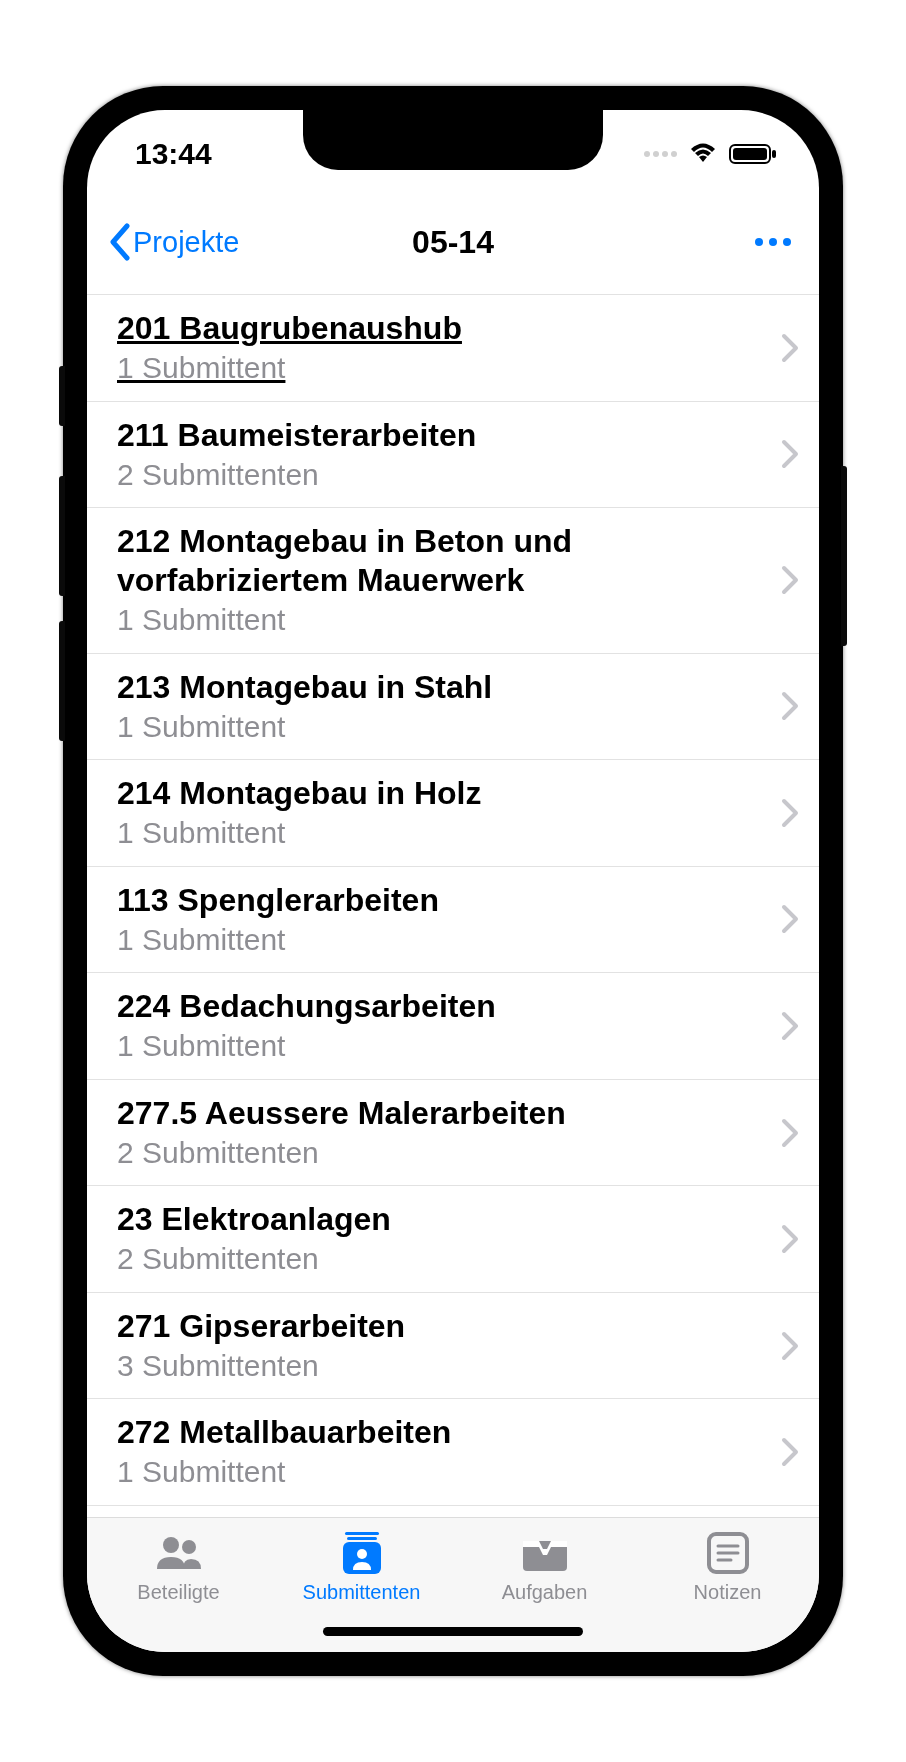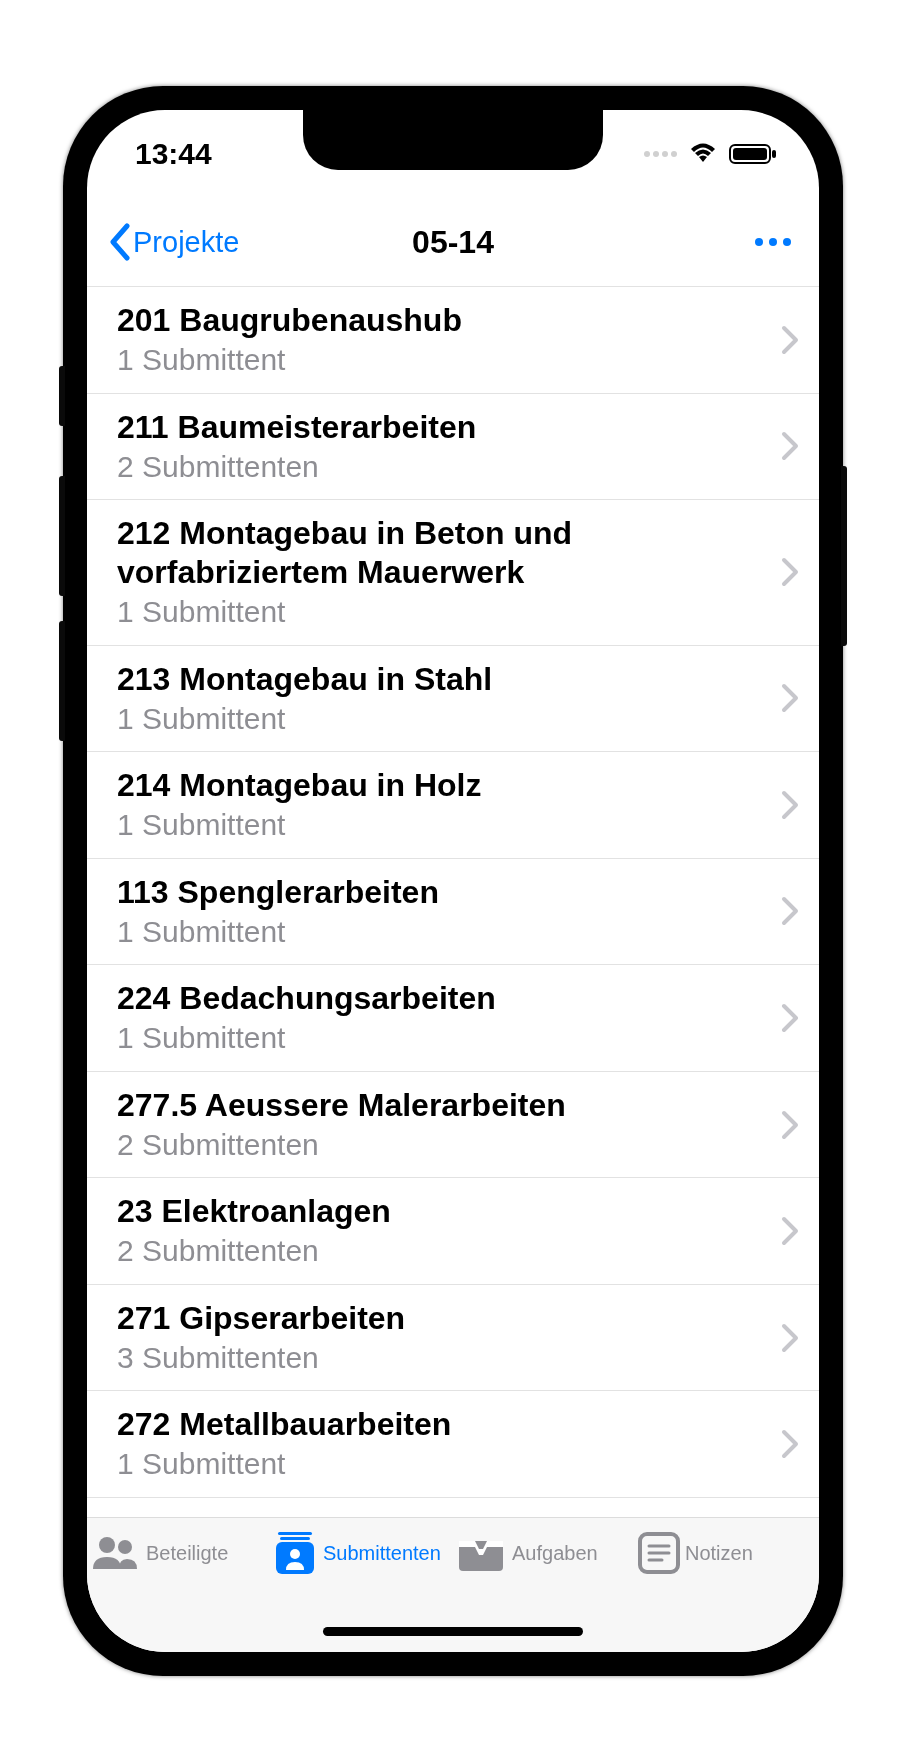--- a/index.html
+++ b/index.html
@@ -123,21 +123,21 @@
     .list {
       flex: 1;
       overflow: hidden;
     }
     .list-item {
       border-top: 1px solid #e2e2e2;
       display: flex;
       align-items: center;
       padding: 14px 20px 14px 30px;
     }
-    .list-item:first-child { margin-top: 0; }
+    .list-item:first-child { margin-top: 8px; text-decoration: underline; }
     .list-content { flex: 1; }
     .item-title {
       font-size: 32px;
       font-weight: 600;
       color: #000;
       line-height: 1.22;
     }
     .item-subtitle {
       font-size: 30px;
       color: #8e8e93;
@@ -150,21 +150,21 @@
       background: #f7f7f7;
       border-top: 1px solid #dcdcdc;
       display: flex;
       justify-content: space-around;
       align-items: flex-start;
       padding-top: 10px;
       flex-shrink: 0;
     }
     .tab-item {
       display: flex;
-      flex-direction: row;
+      flex-direction: column;
       align-items: center;
       gap: 3px;
       flex: 1;
     }
     .tab-icon { height: 50px; display: flex; align-items: center; justify-content: center; }
     .tab-label { font-size: 20px; color: #8e8e93; }
     .tab-item.active .tab-label { color: #007aff; }
     .home-indicator {
       position: absolute;
       bottom: 16px;

